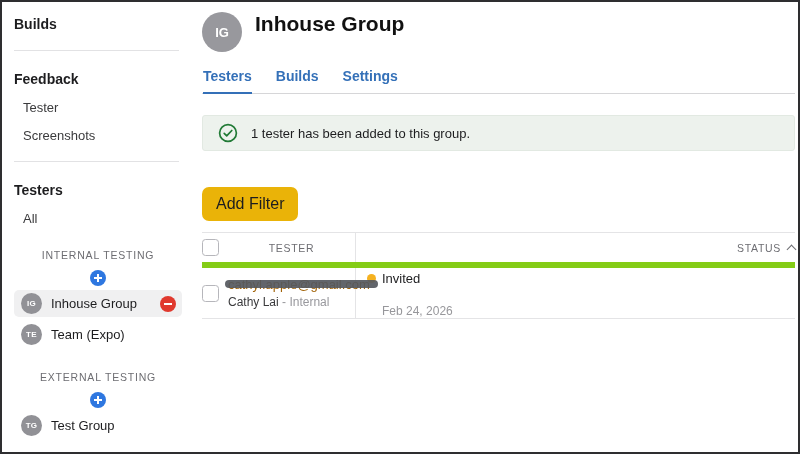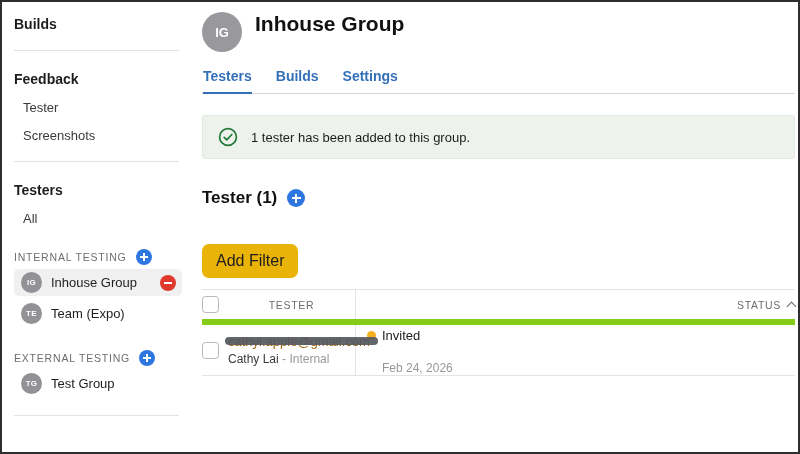--- a/index.html
+++ b/index.html
@@ -5,21 +5,21 @@
   html,body{margin:0;padding:0;}
   body{width:800px;height:454px;font-family:"Liberation Sans","DejaVu Sans",sans-serif;background:#fff;}
   .frame{box-sizing:border-box;width:800px;height:454px;border:2px solid #2e2e30;background:#fff;display:flex;overflow:hidden;}
 
   
   .sidebar{box-sizing:border-box;width:192px;flex:0 0 192px;padding:14px 12px 0 12px;}
   .side-h{font-size:14px;font-weight:700;color:#1d1d1f;margin:0;}
   .side-item{margin-top:13px;padding-left:9px;font-size:13px;color:#3a3a3c;cursor:default;}
   .side-div{border:0;border-top:1px solid #e2e2e4;margin:18px 3px 0 0;}
   .mt20{margin-top:20px;}
-  .group-label{margin-top:23px;display:flex;align-items:center;gap:9px;font-size:10.5px;font-weight:500;letter-spacing:.8px;color:#6d6d72;}
+  .group-label{margin-top:23px;display:flex;align-items:center;gap:9px;font-size:10.5px;font-weight:500;letter-spacing:.8px;color:#6d6d72;flex-direction:column;}
   .group-row{margin-top:4px;height:27px;display:flex;align-items:center;gap:9px;padding:0 6px 0 7px;border-radius:5px;}
   .group-row.selected{background:#f0f0f1;}
   .avatar-sm{width:21px;height:21px;border-radius:50%;background:#919196;color:#fff;font-size:8px;font-weight:700;display:flex;align-items:center;justify-content:center;flex:0 0 21px;letter-spacing:.3px;}
   .group-name{font-size:13px;color:#1d1d1f;flex:1;}
   .icon-plus{width:16px;height:16px;border-radius:50%;background:#2e77e0;position:relative;flex:0 0 16px;cursor:pointer;}
   .icon-plus::before{content:"";position:absolute;left:4px;top:7px;width:8px;height:2px;background:#fff;}
   .icon-plus::after{content:"";position:absolute;left:7px;top:4px;width:2px;height:8px;background:#fff;}
   .icon-minus{width:16px;height:16px;border-radius:50%;background:#e0392e;position:relative;flex:0 0 16px;cursor:pointer;}
   .icon-minus::before{content:"";position:absolute;left:4px;top:7px;width:8px;height:2px;background:#fff;}
 
@@ -27,21 +27,21 @@
   .main{flex:1;box-sizing:border-box;padding:10px 3px 0 8px;min-width:0;}
   .page-header{display:flex;align-items:flex-start;gap:13px;}
   .avatar-lg{width:40px;height:40px;border-radius:50%;background:#98989d;color:#fff;font-size:13px;font-weight:600;display:flex;align-items:center;justify-content:center;flex:0 0 40px;}
   .page-title{font-size:21px;font-weight:700;color:#111;margin:0;line-height:1.1;}
   .page-sub{font-size:13px;color:#515154;margin-top:5px;}
 
   .tabs{display:flex;gap:24px;margin-top:16px;border-bottom:1px solid #d6d6d8;padding-left:1px;}
   .tab{font-size:14px;font-weight:600;color:#3470b8;padding-bottom:8px;border-bottom:2px solid transparent;margin-bottom:-1px;cursor:pointer;}
   .tab.active{border-bottom-color:#3470b8;}
 
-  .banner{margin-top:21px;height:44px;box-sizing:border-box;display:flex;align-items:center;gap:13px;padding:0 15px;background:#edf2ed;border:1px solid #e2e9e2;border-radius:3px;}
+  .banner{margin-top:21px;height:36px;box-sizing:border-box;display:flex;align-items:center;gap:13px;padding:0 15px;background:#edf2ed;border:1px solid #e2e9e2;border-radius:3px;}
   .banner-text{font-size:13px;color:#1d1d1f;}
 
   .heading-row{margin-top:29px;display:flex;align-items:center;gap:10px;}
   .section-heading{font-size:17px;font-weight:700;color:#111;margin:0;}
   .icon-plus.lg{width:18px;height:18px;flex-basis:18px;}
   .icon-plus.lg::before{left:4.5px;top:8px;width:9px;}
   .icon-plus.lg::after{left:8px;top:4.5px;height:9px;}
 
   .add-filter{display:inline-block;margin-top:36px;background:#eab308;border:none;border-radius:7px;padding:8px 14px;font-size:16px;color:#1d1d1f;font-family:inherit;cursor:pointer;}
 
@@ -129,24 +129,20 @@
     </nav>
 
     <div class="banner">
       <svg width="20" height="20" viewBox="0 0 20 20">
         <circle cx="10" cy="10" r="8.4" fill="none" stroke="#217a36" stroke-width="1.7"></circle>
         <path d="M6.2 10.4l2.5 2.5 5.1-5.4" fill="none" stroke="#217a36" stroke-width="1.7" stroke-linecap="round" stroke-linejoin="round"></path>
       </svg>
       <span class="banner-text">1 tester has been added to this group.</span>
     </div>
 
-    <div class="heading-row">
-      <h2 class="section-heading">Tester (1)</h2>
-      <span class="icon-plus lg"></span>
-    </div>
 
     <button class="add-filter">Add Filter</button>
 
     <div class="table">
       <div class="thead">
         <div class="cell-check">
           <div class="checkbox"></div>
         </div>
         <div class="cell-tester">
           <span class="col-label">TESTER</span>

